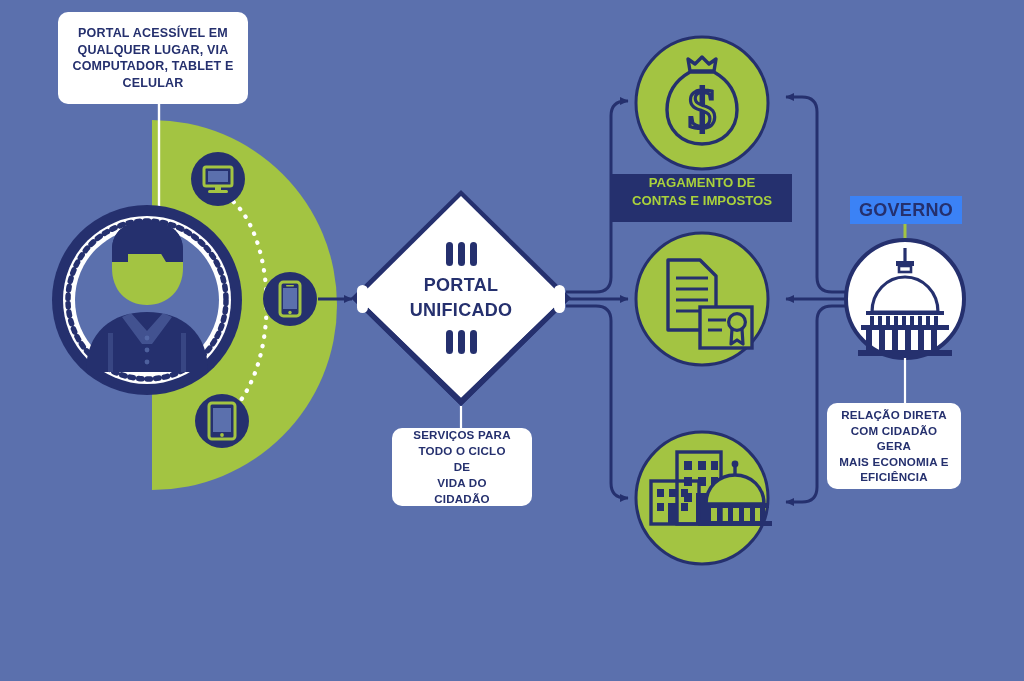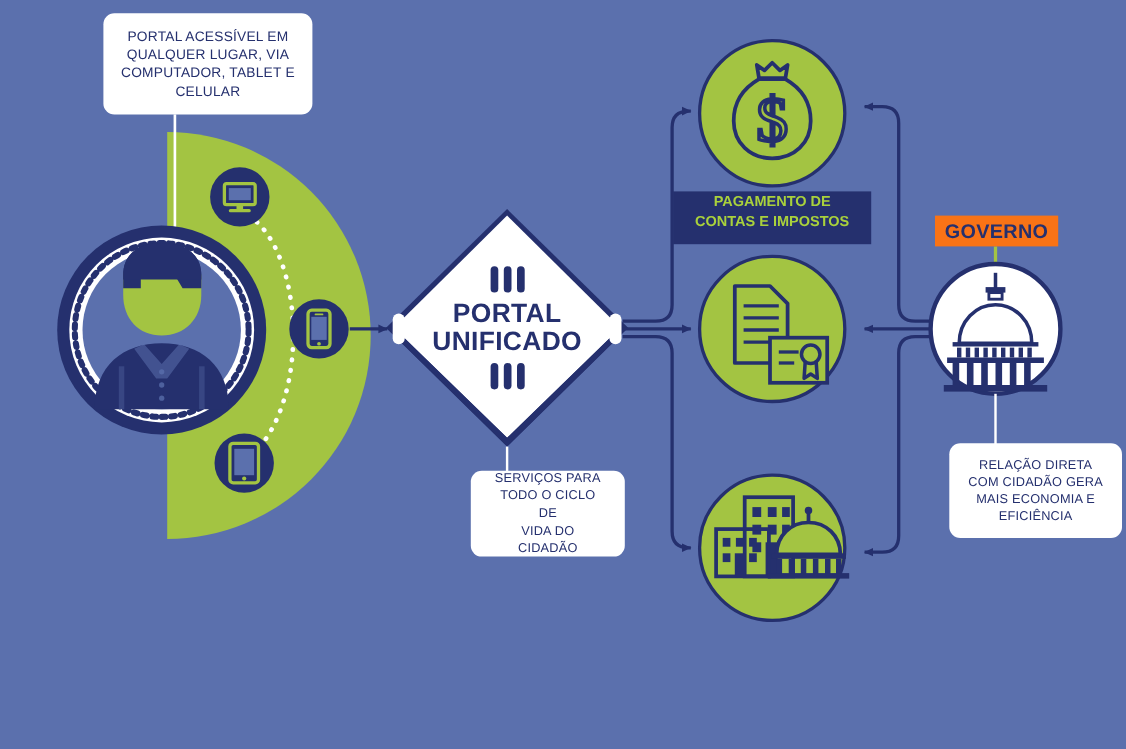--- a/index.html
+++ b/index.html
@@ -21,51 +21,50 @@
     top: 0;
     width: 1024px;
     height: 681px;
   }
   
   .callout {
     position: absolute;
     background: #ffffff;
     border-radius: 10px;
     color: #25306e;
-    font-weight: normal;
+    font-weight: bold;
     text-align: center;
     letter-spacing: 0.2px;
     display: flex;
     align-items: center;
     justify-content: center;
     box-sizing: border-box;
     z-index: 6;
-    margin-left: 36px;
   }
   .callout .ctext { display: block; white-space: pre-line; }
 
   #callout-devices {
     left: 58px; top: 12px; width: 190px; height: 92px;
     font-size: 12.5px; line-height: 16.5px; padding: 4px 8px;
   }
   #callout-servicos {
     left: 392px; top: 428px; width: 140px; height: 78px;
     font-size: 11.6px; line-height: 16px; padding: 4px 20px;
   }
   #callout-relacao {
-    left: 827px; top: 403px; width: 157px; height: 86px;
+    left: 827px; top: 403px; width: 134px; height: 86px;
     font-size: 11.6px; line-height: 15.5px; padding: 4px 6px;
   }
 
   
   #governo-badge {
     position: absolute;
     left: 850px; top: 196px;
     width: 112px; height: 28px;
-    background: #f97316;
+    background: #3b82f6;
     color: #25306e;
     font-size: 18px;
     font-weight: bold;
     display: flex; align-items: center; justify-content: center;
     letter-spacing: 0.3px;
     z-index: 7;
   }
 
   
   .navy-label {
@@ -96,21 +95,21 @@
   #diamond-text {
     position: absolute;
     left: 389px; top: 243px;
     width: 144px; height: 110px;
     display: flex; flex-direction: column;
     align-items: center; justify-content: center;
     color: #25306e; font-weight: bold;
     z-index: 7;
     pointer-events: none;
   }
-  #diamond-text .dline { font-size: 24px; line-height: 25px; letter-spacing: 0.3px; }
+  #diamond-text .dline { font-size: 18px; line-height: 25px; letter-spacing: 0.3px; }
   .bars { display: flex; gap: 5px; }
   .bars span {
     display: block; width: 7px; height: 24px;
     background: #25306e; border-radius: 3.5px;
   }
   #bars-top { margin-bottom: 7px; }
   #bars-bottom { margin-top: 7px; }
 </style>
 </head>
 <body>

